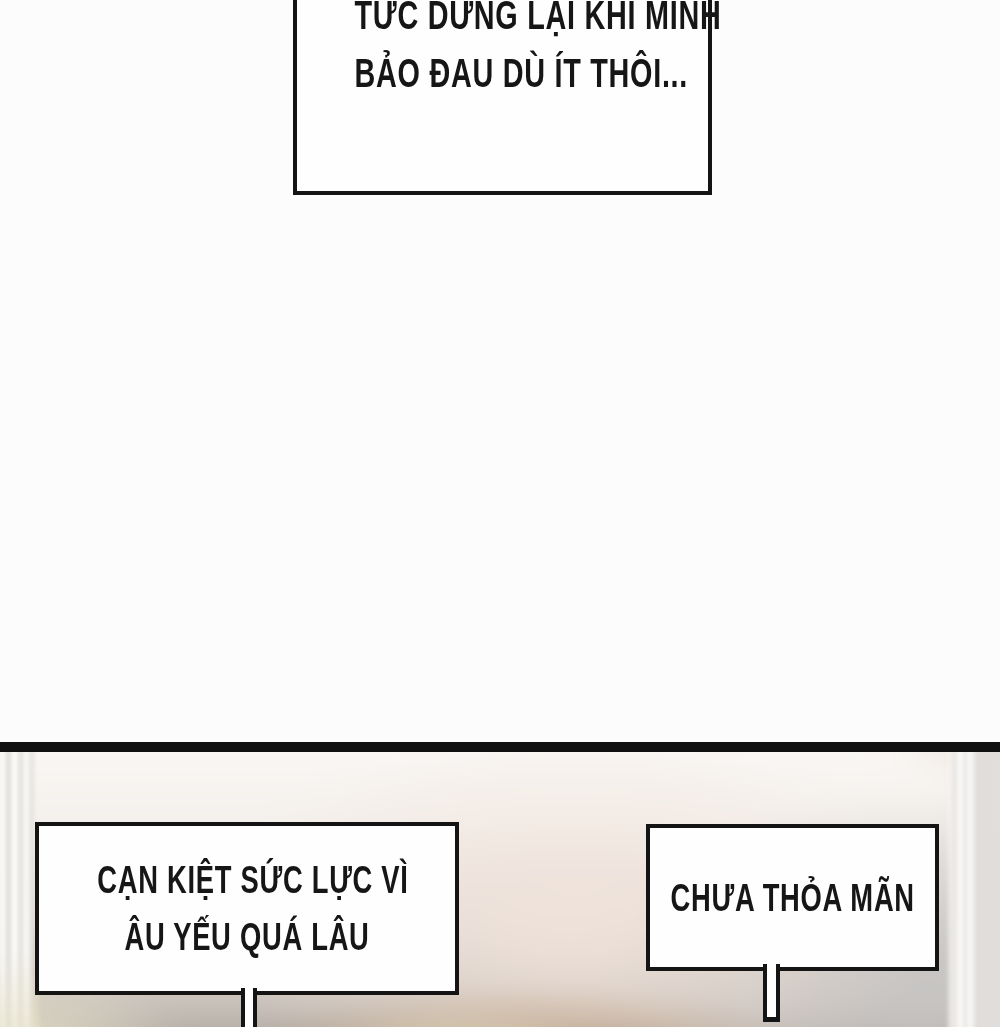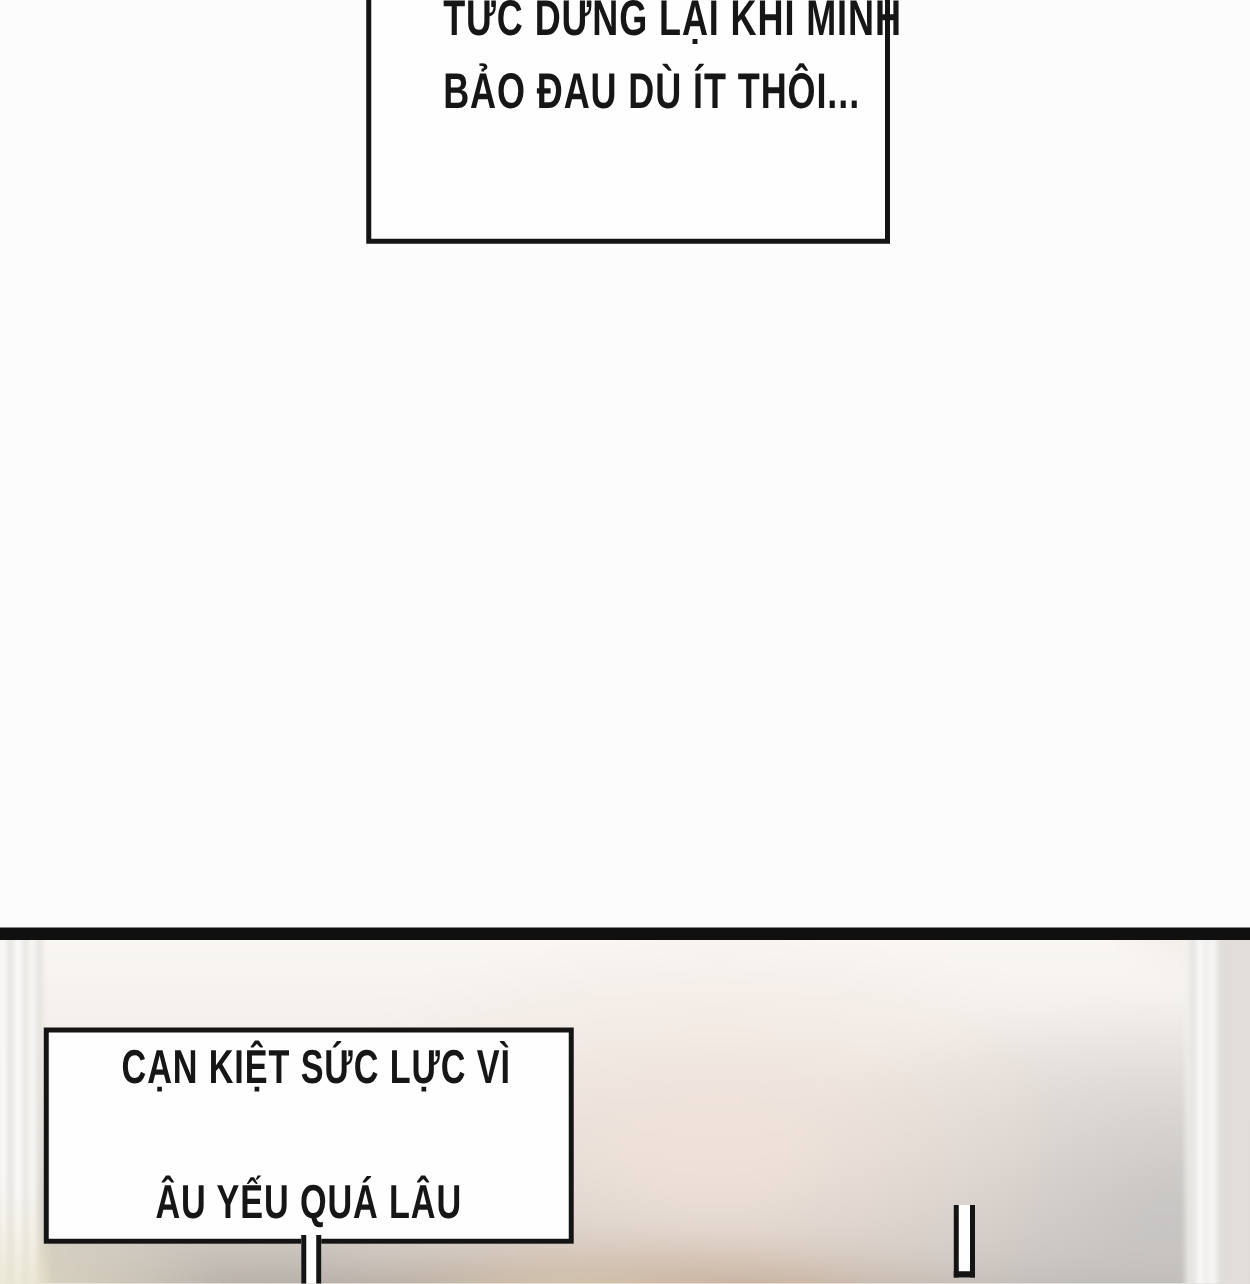--- a/index.html
+++ b/index.html
@@ -19,21 +19,21 @@
     display:block;white-space:nowrap;
     transform:scaleX(.72);transform-origin:50% 50%;
     letter-spacing:1px;
   }
   .box-top{
     left:293px;top:-80px;width:419px;height:275px;
     padding-top:62px;font-size:40px;line-height:58px;
   }
   .box-bl{
     left:35px;top:822px;width:424px;height:173px;
-    display:flex;flex-direction:column;justify-content:space-between;
+    display:flex;flex-direction:column;justify-content:center;
     font-size:38px;line-height:57px;
   }
   .box-br{
     left:646px;top:824px;width:293px;height:147px;
     display:flex;align-items:center;justify-content:center;
     font-size:38px;line-height:44px;
   }
   
   .tail{
     position:absolute;box-sizing:border-box;background:#fefefe;
@@ -100,15 +100,18 @@
     <div class="band band-left"></div>
     <div class="band band-right"></div>
   </div>
 
   <div class="speech-box box-bl">
     <span class="bubble-line">CẠN KIỆT SỨC LỰC VÌ</span>
     <span class="bubble-line">ÂU YẾU QUÁ LÂU</span>
   </div>
   <div class="tail tail-left"></div>
 
+  <div class="speech-box box-br">
+    <span class="bubble-line">CHƯA THỎA MÃN</span>
+  </div>
   <div class="tail tail-right"></div>
 
 </div>
 
 </body></html>

